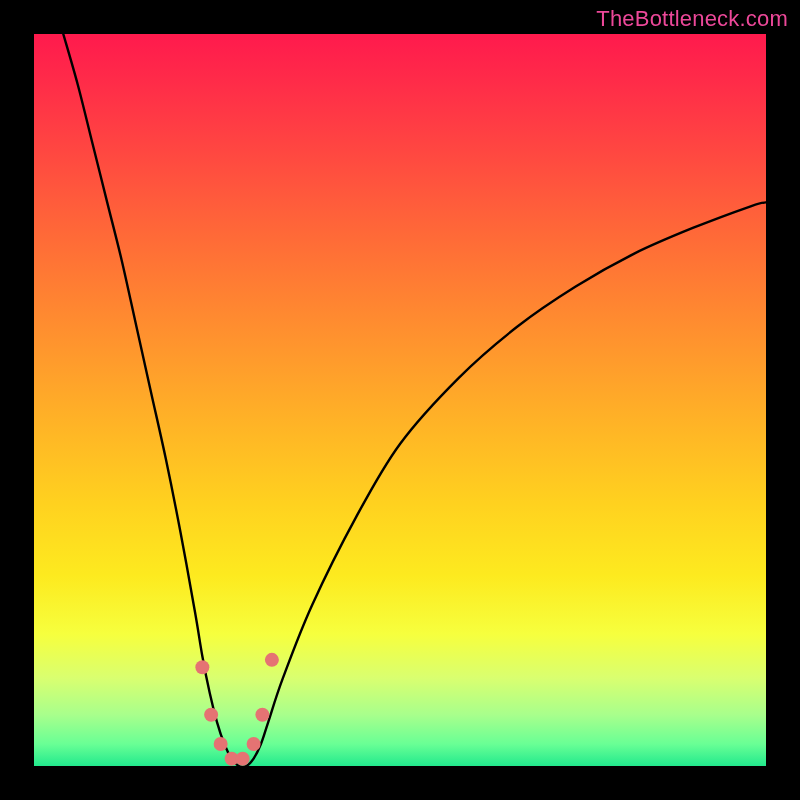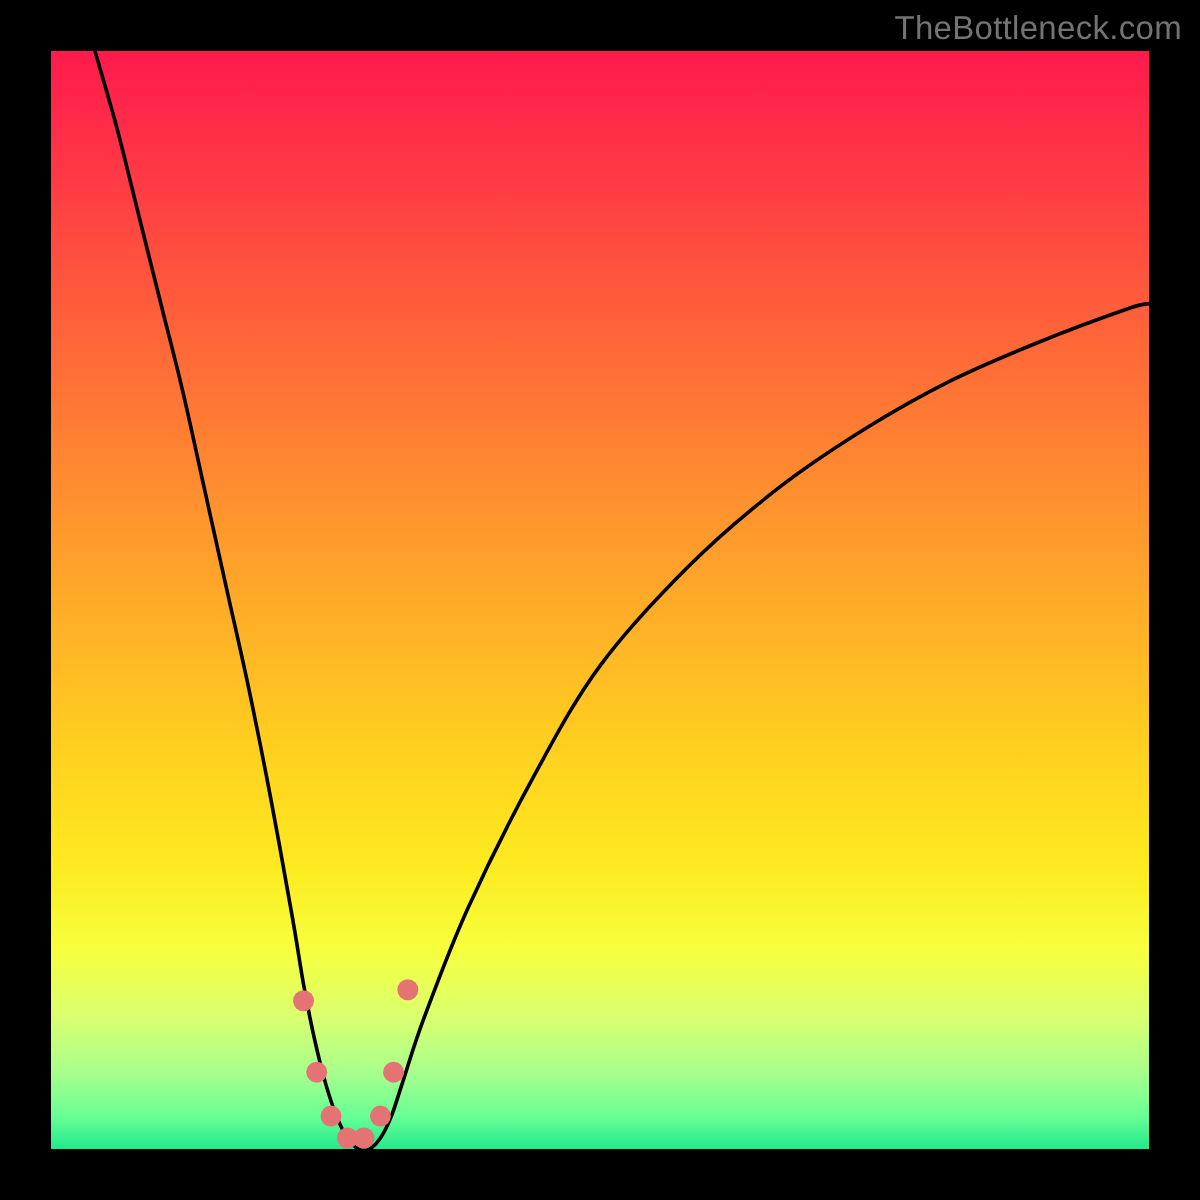--- a/index.html
+++ b/index.html
@@ -47,21 +47,21 @@
       #d9ff70 88%,
       #a8ff8c 93%,
       #69ff95 97%,
       #22e98d 100%
     );
   }
   .watermark {
     position: absolute;
     top: 6px;
     right: 12px;
-    color: #737373;
+    color: #ec4899;
     font-size: 22px;
     font-weight: 500;
     letter-spacing: 0.2px;
     user-select: none;
   }
   svg.curve-layer {
     position: absolute;
     left: 0;
     top: 0;
     width: 100%;

